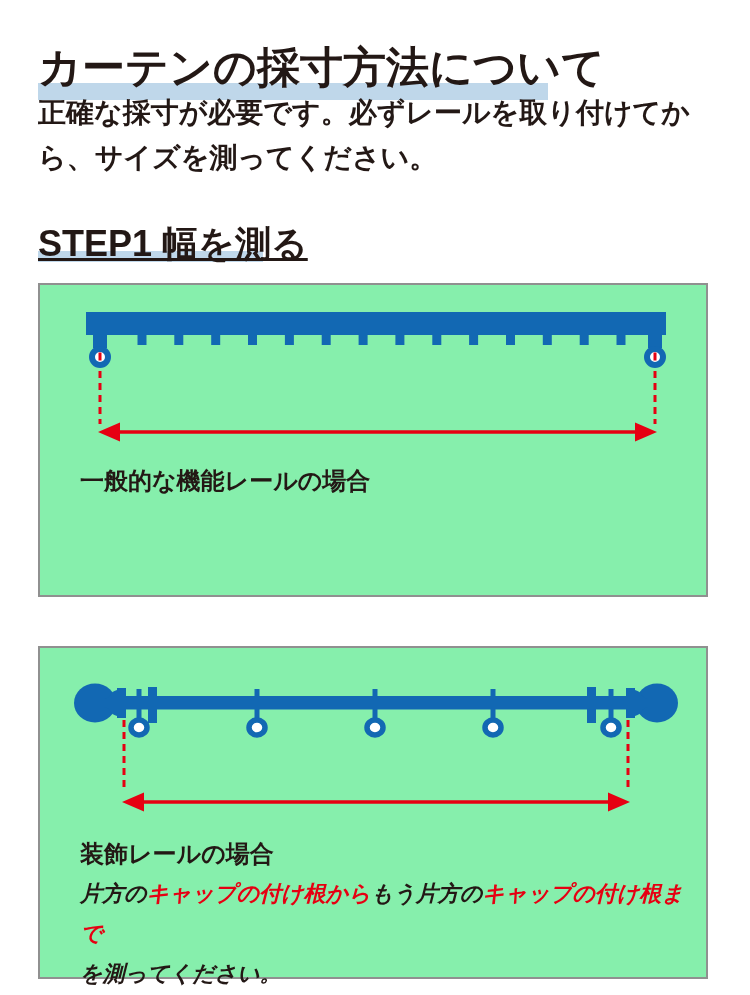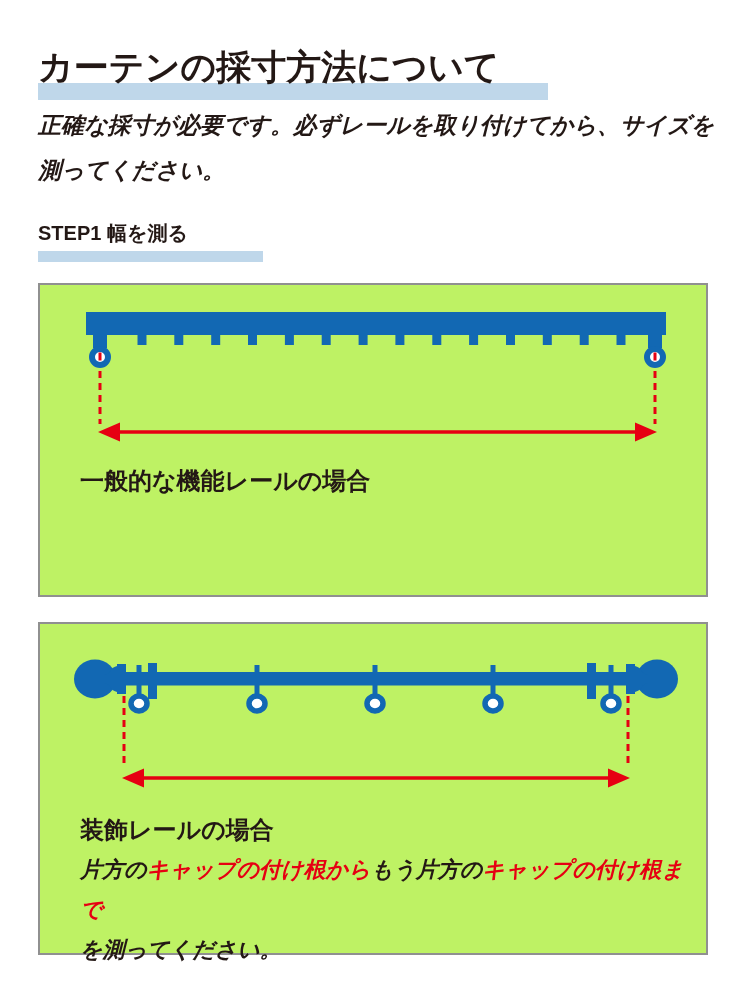--- a/index.html
+++ b/index.html
@@ -4,48 +4,48 @@
 <style>
   html,body{margin:0;padding:0;}
   body{
     width:750px;height:995px;position:relative;background:#ffffff;
     font-family:"Liberation Sans","DejaVu Sans",sans-serif;
     color:#231815;font-weight:bold;overflow:hidden;
   }
   .abs{position:absolute;}
   .title-hl{left:38px;top:83px;width:510px;height:17px;background:#bfd7ea;z-index:0;}
   .page-title{left:38px;top:44px;font-size:39px;line-height:46px;z-index:1;white-space:nowrap;}
-  .intro{left:38px;top:103px;width:682px;font-size:23px;line-height:45px;font-style:italic;}
+  .intro{left:38px;top:90px;width:682px;font-size:28px;line-height:45px;}
   .step-hl{left:38px;top:251px;width:225px;height:11px;background:#bfd7ea;z-index:0;}
   .step-title{left:38px;top:220px;font-size:28px;z-index:1;white-space:nowrap;}
   .panel{
-    left:38px;width:670px;background:#bef264;border:2px solid #909090;
+    left:38px;width:670px;background:#86efac;border:2px solid #909090;
     box-sizing:border-box;
   }
   .panel1{top:283px;height:314px;}
-  .panel2{top:622px;height:333px;}
+  .panel2{top:646px;height:333px;}
   .panel svg{position:absolute;left:0;top:0;}
   .panel-heading{position:absolute;left:40px;font-size:24px;white-space:nowrap;}
   .panel1 .panel-heading{top:180px;}
   .panel2 .panel-heading{top:190px;}
   .panel-desc{position:absolute;left:40px;width:620px;font-size:22px;line-height:40px;}
   .panel1 .panel-desc{top:216px;}
   .panel2 .panel-desc{top:226px;font-style:italic;}
   .red{color:#e60012;}
 </style>
 </head>
 <body>
 
 <div class="abs title-hl"></div>
-<h1 class="abs page-title" style="margin:0;font-size:35px;">カーテンの採寸方法について</h1>
+<h1 class="abs page-title" style="margin:0;font-size:43px;">カーテンの採寸方法について</h1>
 
 <p class="abs intro" style="margin:0;">正確な採寸が必要です。必ずレールを取り付けてから、サイズを測ってください。</p>
 
 <div class="abs step-hl"></div>
-<h2 class="abs step-title" style="margin:0;font-size:20px;">STEP1 幅を測る</h2>
+<h2 class="abs step-title" style="margin:0;font-size:36px;text-decoration:underline;">STEP1 幅を測る</h2>
 
 <div class="abs panel panel1">
   <svg width="666" height="168" viewBox="0 0 666 168">
 
     <line x1="60" y1="74" x2="60" y2="139" stroke="#e60012" stroke-width="3" stroke-dasharray="7 5"></line>
     <line x1="615" y1="74" x2="615" y2="139" stroke="#e60012" stroke-width="3" stroke-dasharray="7 5"></line>
 
     <rect x="46" y="27" width="580" height="23" fill="#1268b3"></rect>
 
     <rect x="53" y="49" width="14" height="14" fill="#1268b3"></rect>

